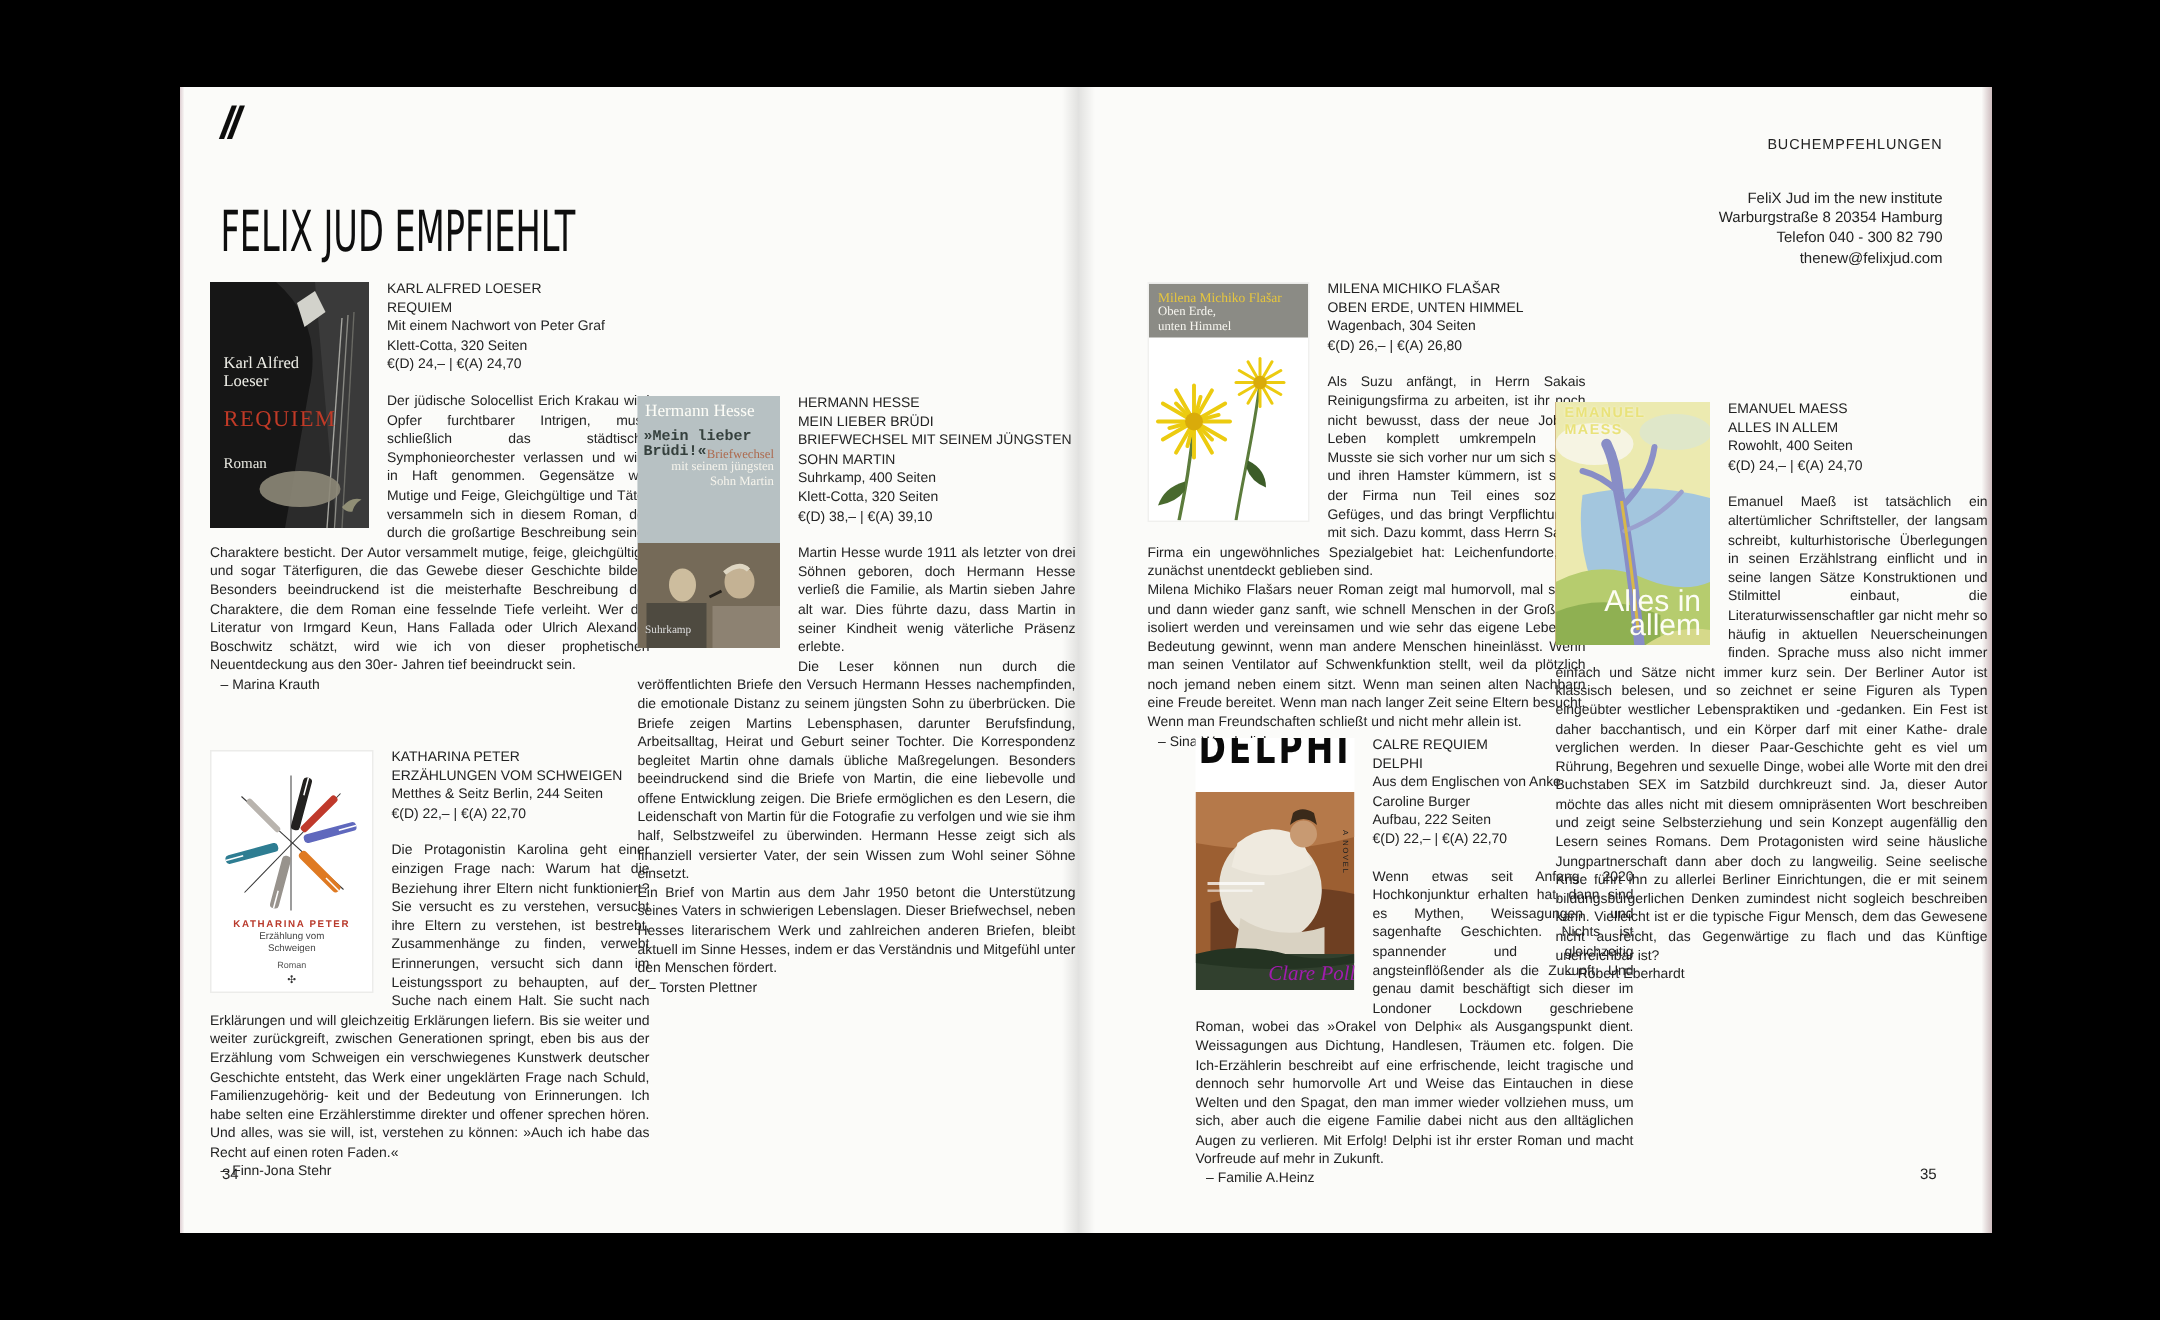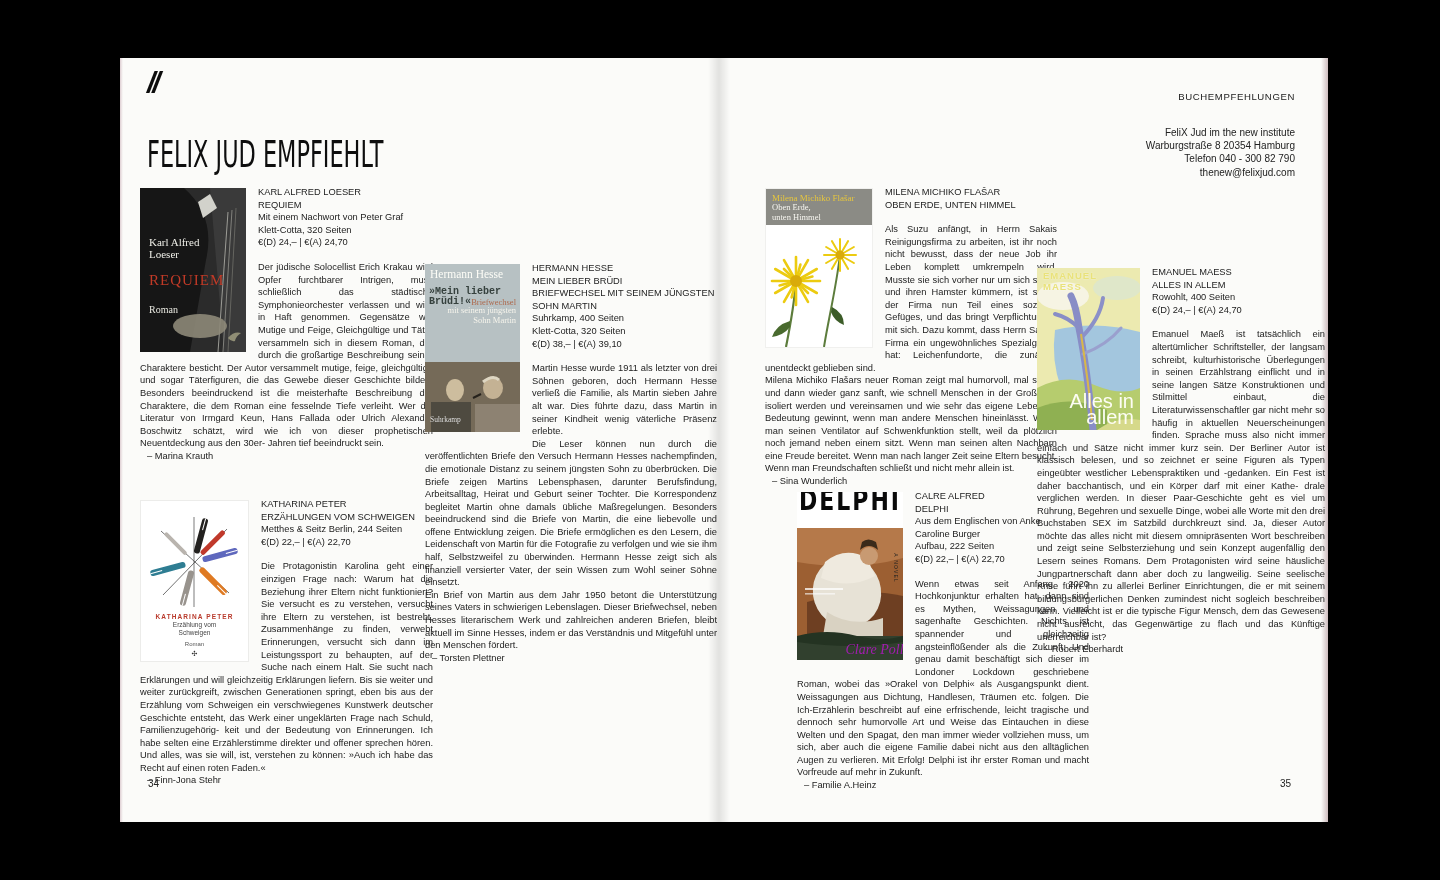--- a/index.html
+++ b/index.html
@@ -261,20 +261,22 @@
           <circle cx="30" cy="92" r="6" fill="#d9ab0a"></circle>
           <circle cx="74" cy="66" r="4.5" fill="#d9ab0a"></circle>
         </svg>
         <div class="cov cov-author">Milena Michiko Flašar</div>
         <div class="cov cov-title">Oben Erde,
 unten Himmel</div>
       </div>
       <header class="bhead">
         <div class="bauthor">MILENA MICHIKO FLAŠAR</div>
         <div class="btitle">OBEN ERDE, UNTEN HIMMEL</div>
+        <div class="bdetails">Wagenbach, 304 Seiten
+€(D) 26,– | €(A) 26,80</div>
       </header>
       <div class="review">Als Suzu anfängt, in Herrn Sakais Reinigungsfirma zu arbeiten, ist ihr noch nicht bewusst, dass der neue Job ihr Leben komplett umkrempeln wird. Musste sie sich vorher nur um sich selbst und ihren Hamster kümmern, ist sie in der Firma nun Teil eines sozialen Gefüges, und das bringt Verpflichtungen mit sich. Dazu kommt, dass Herrn Sakais Firma ein ungewöhnliches Spezialgebiet hat: Leichenfundorte, die zunächst unentdeckt geblieben sind.
 Milena Michiko Flašars neuer Roman zeigt mal humorvoll, mal skurril und dann wieder ganz sanft, wie schnell Menschen in der Großstadt isoliert werden und vereinsamen und wie sehr das eigene Leben an Bedeutung gewinnt, wenn man andere Menschen hineinlässt. Wenn man seinen Ventilator auf Schwenkfunktion stellt, weil da plötzlich noch jemand neben einem sitzt. Wenn man seinen alten Nachbarn eine Freude bereitet. Wenn man nach langer Zeit seine Eltern besucht. Wenn man Freundschaften schließt und nicht mehr allein ist.</div>
       <div class="signer">– Sina Wunderlich</div>
     </article>
 
     <article class="book b5">
       <div class="cover cv5">
         <svg width="106" height="168" viewBox="0 0 106 168" style="position:absolute;inset:0;">
           <rect width="106" height="168" fill="#fff"></rect>
@@ -289,21 +291,21 @@
           <rect y="144" width="106" height="24" fill="#31402e"></rect>
           <path d="M0 144 q30 -8 60 0 q26 6 46 0 l0 6 q-50 8 -106 0 Z" fill="#243322"></path>
           <rect x="8" y="96" width="38" height="2" fill="#fff" opacity="0.75"></rect>
           <rect x="8" y="101" width="30" height="1.6" fill="#fff" opacity="0.6"></rect>
         </svg>
         <div class="cov cov-title">DELPHI</div>
         <div class="cov cov-spine">A NOVEL</div>
         <div class="cov cov-author">Clare Pollard</div>
       </div>
       <header class="bhead">
-        <div class="bauthor">CALRE ALFRED</div>
+        <div class="bauthor">CALRE REQUIEM</div>
         <div class="btitle">DELPHI</div>
         <div class="bdetails">Aus dem Englischen von Anke
 Caroline Burger
 Aufbau, 222 Seiten
 €(D) 22,– | €(A) 22,70</div>
       </header>
       <div class="review">Wenn etwas seit Anfang 2020 Hochkonjunktur erhalten hat, dann sind es Mythen, Weissagungen und sagenhafte Geschichten. Nichts ist spannender und gleichzeitig angsteinflößender als die Zukunft. Und genau damit beschäftigt sich dieser im Londoner Lockdown geschriebene Roman, wobei das »Orakel von Delphi« als Ausgangspunkt dient. Weissagungen aus Dichtung, Handlesen, Träumen etc. folgen. Die Ich-Erzählerin beschreibt auf eine erfrischende, leicht tragische und dennoch sehr humorvolle Art und Weise das Eintauchen in diese Welten und den Spagat, den man immer wieder vollziehen muss, um sich, aber auch die eigene Familie dabei nicht aus den alltäglichen Augen zu verlieren. Mit Erfolg! Delphi ist ihr erster Roman und macht Vorfreude auf mehr in Zukunft.</div>
       <div class="signer">– Familie A.Heinz</div>
     </article>
 

